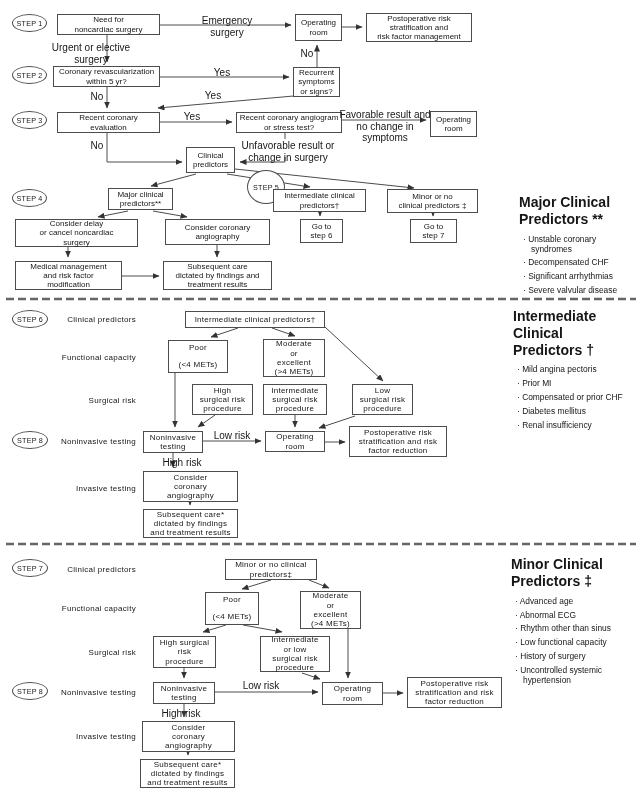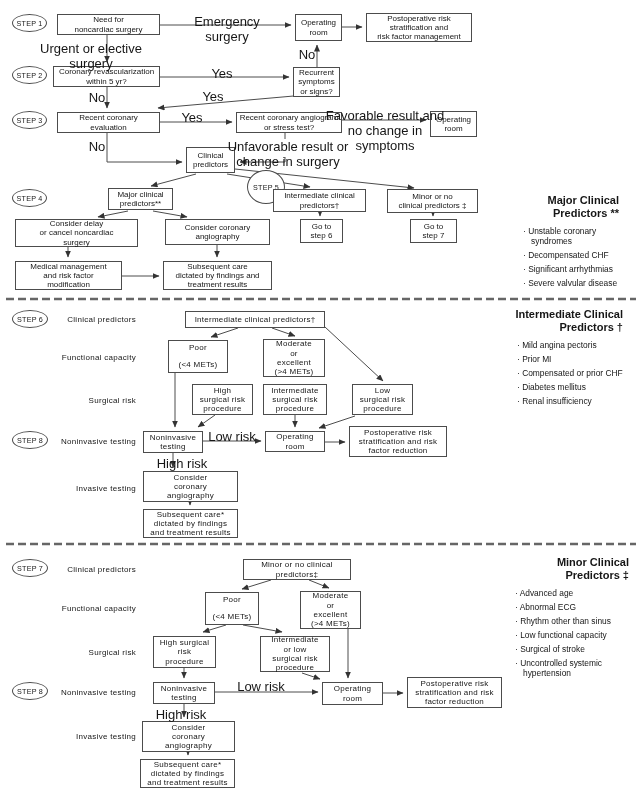--- a/index.html
+++ b/index.html
@@ -7,25 +7,25 @@
            font-family:"Liberation Sans", sans-serif; color:#161616; overflow:hidden; }
   #arrows { position:absolute; left:0; top:0; }
   .box { position:absolute; border:1px solid #4c4c4c; background:#fff; box-sizing:border-box;
          display:flex; align-items:center; justify-content:center; text-align:center;
          font-size:8px; line-height:1.16; white-space:pre-line; }
   .ls  { letter-spacing:0.25px; }
   .tall { line-height:2.1; }
   .ellipse { position:absolute; border:1px solid #4c4c4c; border-radius:50%; background:#fff;
              box-sizing:border-box; display:flex; align-items:center; justify-content:center;
              font-size:7.2px; letter-spacing:0.2px; }
-  .lbl { position:absolute; font-size:13px; line-height:1.15; text-align:center;
+  .lbl { position:absolute; font-size:10px; line-height:1.15; text-align:center;
          white-space:pre-line; transform:translateX(-50%); }
   .rowlbl { position:absolute; width:92px; text-align:right; font-size:8px; letter-spacing:0.3px; }
   .panel { position:absolute; }
-  .panel h4 { margin:0 0 7px 0; font-size:11px; text-align:right; white-space:pre-line; line-height:1.2; }
+  .panel h4 { margin:0 0 7px 0; font-size:14px; text-align:left; white-space:pre-line; line-height:1.2; }
   .panel ul { margin:0; padding:0 0 0 4px; list-style:none; }
   .panel li { font-size:8.4px; line-height:1.18; margin-bottom:4px; padding-left:8px; text-indent:-8px; }
   .panel li::before { content:"· "; }
 </style>
 </head>
 <body>
 
 <div id="stage">
 
   <svg id="arrows" width="640" height="799">
@@ -164,21 +164,21 @@
   <div class="box ls" style="left:349px;top:426px;width:98px;height:31px">Postoperative risk
 stratification and risk
 factor reduction</div>
   <div class="box ls" style="left:143px;top:471px;width:95px;height:31px">Consider
 coronary
 angiography</div>
   <div class="box ls" style="left:143px;top:509px;width:95px;height:29px">Subsequent care*
 dictated by findings
 and treatment results</div>
 
-  <div class="box ls" style="left:243px;top:559px;width:108px;height:21px">Minor or no clinical
+  <div class="box ls" style="left:225px;top:559px;width:92px;height:21px">Minor or no clinical
 predictors‡</div>
   <div class="box ls tall" style="left:205px;top:592px;width:54px;height:33px">Poor
 (&lt;4 METs)</div>
   <div class="box ls" style="left:300px;top:591px;width:61px;height:38px">Moderate
 or
 excellent
 (&gt;4 METs)</div>
   <div class="box ls" style="left:153px;top:636px;width:63px;height:32px">High surgical
 risk
 procedure</div>
@@ -252,18 +252,18 @@
       <li>Renal insufficiency</li>
     </ul>
   </div>
   <div class="panel" style="left:511px;top:556px;width:118px">
     <h4>Minor Clinical Predictors ‡</h4>
     <ul>
       <li>Advanced age</li>
       <li>Abnormal ECG</li>
       <li>Rhythm other than sinus</li>
       <li>Low functional capacity</li>
-      <li>Surgical of stroke</li>
+      <li>History of surgery</li>
       <li>Uncontrolled systemic hypertension</li>
     </ul>
   </div>
 
 </div>
 
 </body></html>

